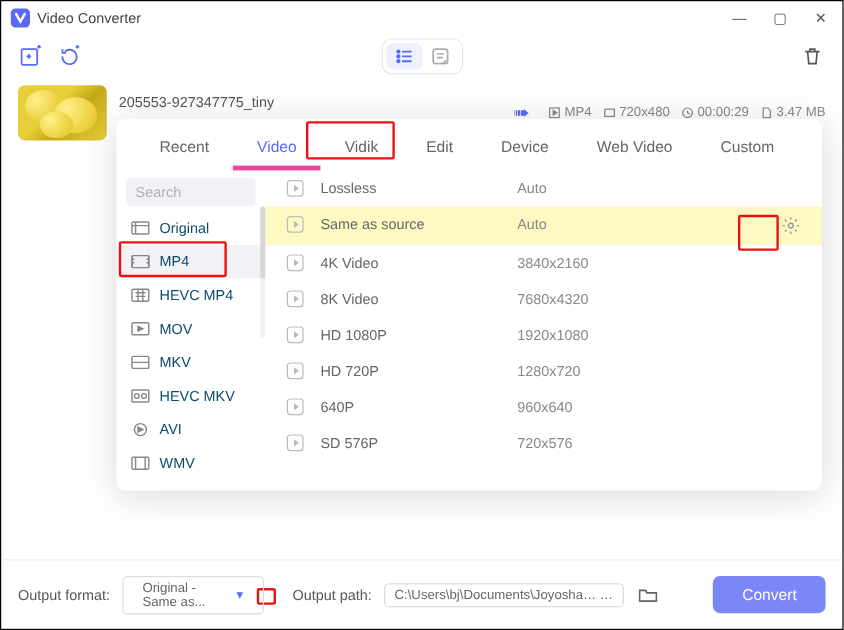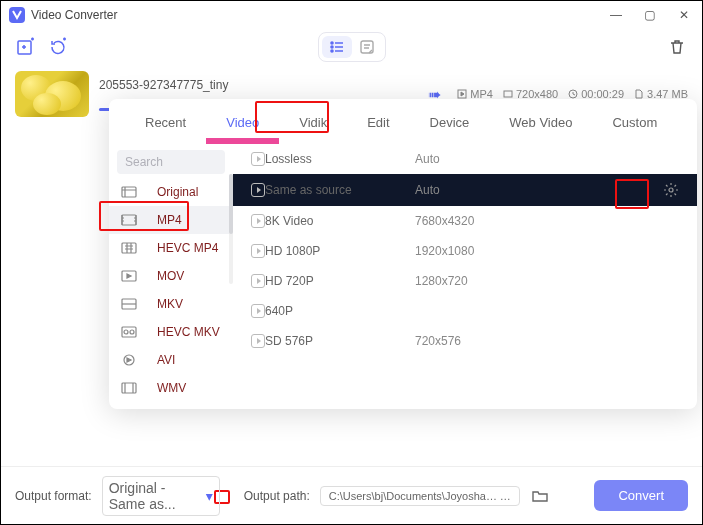--- a/index.html
+++ b/index.html
@@ -21,43 +21,43 @@
   .thumb { width: 74px; height: 46px; border-radius: 6px; overflow: hidden; background: linear-gradient(135deg,#e6cf3a 0%,#e6cf3a 40%,#c2a817 60%,#e6cf3a 100%); position: relative; }
   .petal { position: absolute; border-radius: 50%; background: radial-gradient(circle at 30% 30%, #fff08a, #e0c21a); }
   .file-info { display: flex; flex-direction: column; flex: 1; }
   .file-name { font-size: 12px; color: #555; margin-bottom: 16px; }
   .progress { height: 3px; background: #eee; border-radius: 2px; width: 220px; position: relative; }
   .progress .bar { position: absolute; height: 3px; background: #5b6af5; border-radius: 2px; width: 60%; }
   .arrow { color: #5b6af5; font-size: 16px; margin: 0 6px; }
   .meta { display: flex; gap: 10px; font-size: 11px; color: #888; align-items: center; }
   .meta span { display: inline-flex; align-items: center; gap: 3px; }
   .meta svg { width: 10px; height: 10px; }
-  .dropdown-panel { position: absolute; left: 108px; top: 98px; width: 588px; height: 310px; background: #fff; border-radius: 8px; box-shadow: 0 4px 30px rgba(0,0,0,0.15); display: flex; flex-direction: column; }
+  .dropdown-panel { position: absolute; left: 96px; top: 98px; width: 588px; height: 310px; background: #fff; border-radius: 8px; box-shadow: 0 4px 30px rgba(0,0,0,0.15); display: flex; flex-direction: column; }
   .tabs { display: flex; padding: 8px 16px 0 16px; gap: 0; font-size: 13px; }
   .tab { padding: 8px 20px; color: #666; cursor: pointer; }
-  .tab.active { color: #5b6af5; border-bottom: 6px solid #ec4899; }
+  .tab.active { color: #5b6af5; border-bottom: 4px solid #ec4899; }
   .panel-body { flex: 1; display: flex; overflow: hidden; }
   .sidebar { width: 124px; display: flex; flex-direction: column; padding-top: 6px; position: relative; }
   .search { margin: 0 8px 4px 8px; background: #f1f2f5; border-radius: 4px; height: 24px; display: flex; align-items: center; padding: 0 8px; font-size: 12px; color: #b0b0b8; }
-  .side-item { display: flex; align-items: center; gap: 20px; padding: 6px 12px; font-size: 12px; color: #7f1d1d; cursor: pointer; }
+  .side-item { display: flex; align-items: center; gap: 8px; padding: 6px 12px; font-size: 12px; color: #0c4a6e; cursor: pointer; }
   .side-item.active { background: #f1f2f5; }
   .side-icon { width: 16px; height: 16px; display: flex; align-items: center; justify-content: center; color: #888; }
   .side-scroll-track { position: absolute; right: 0; top: 30px; width: 4px; height: 110px; background: #f0f0f0; border-radius: 2px; }
   .side-scroll-thumb { width: 4px; height: 60px; background: #d5d6da; border-radius: 2px; }
   .preset-list { flex: 1; overflow: hidden; }
-  .preset { display: flex; align-items: center; padding: 8px 18px; font-size: 12px; color: #666; }
-  .preset.sel { background: #0f172a; }
+  .preset { display: flex; padding: 8px 18px; font-size: 12px; color: #666; gap: 14px; }
+  .preset.sel { background: #fef9c3; }
   .preset .play { width: 14px; height: 14px; border: 1px solid #bbb; border-radius: 3px; display: flex; align-items: center; justify-content: center; }
   .preset .play::after { content: ""; border-left: 4px solid #bbb; border-top: 3px solid transparent; border-bottom: 3px solid transparent; margin-left: 1px; }
   .preset .name { width: 150px; }
   .preset .res { flex: 1; color: #888; }
   .preset .gear { width: 16px; height: 16px; color: #999; display: none; }
   .preset.sel .gear { display: block; }
   .footer { position: absolute; bottom: 0; left: 0; right: 0; height: 58px; border-top: 1px solid #eee; display: flex; align-items: center; padding: 0 14px; font-size: 12px; color: #555; gap: 10px; }
-  .fmt-box { border: 1px solid #ddd; border-radius: 4px; padding: 3px 6px; display: flex; align-items: center; gap: 8px; font-size: 14px; color: #666; width: 118px; justify-content: space-between; }
+  .fmt-box { border: 1px solid #ddd; border-radius: 4px; padding: 3px 16px; display: flex; align-items: center; gap: 8px; font-size: 11px; color: #666; width: 118px; justify-content: space-between; }
   .path-box { border: 1px solid #ddd; border-radius: 4px; padding: 3px 8px; font-size: 11px; color: #666; width: 200px; display: flex; align-items: center; justify-content: space-between; }
   .folder { width: 20px; height: 16px; color: #666; display: flex; align-items: center; justify-content: center; }
   .convert-btn { margin-left: auto; background: #7b86f7; color: #fff; border: none; border-radius: 6px; padding: 8px 24px; font-size: 13px; cursor: pointer; }
   .hl { position: absolute; border: 2px solid #e11; border-radius: 2px; pointer-events: none; }
   .hl-tab { left: 254px; top: 100px; width: 74px; height: 32px; }
   .hl-mp4 { left: 98px; top: 200px; width: 90px; height: 30px; }
   .hl-gear { left: 614px; top: 178px; width: 34px; height: 30px; }
   .hl-caret { left: 213px; top: 489px; width: 16px; height: 14px; }
 </style>
 </head>
@@ -263,36 +263,42 @@
           <span class="play"></span>
           <span class="name">Same as source</span>
           <span class="res">Auto</span>
           <span class="gear"><svg width="16" height="16" viewBox="0 0 16 16" fill="none" stroke="currentColor" stroke-width="1.2">
               <circle cx="8" cy="8" r="2"></circle>
               <path d="M8 1v2M8 13v2M1 8h2M13 8h2M3 3l1.5 1.5M11.5 11.5L13 13M13 3l-1.5 1.5M4.5 11.5L3 13"></path>
             </svg></span>
         </div>
         <div class="preset">
           <span class="play"></span>
+          <span class="name">4K Video</span>
+          <span class="res">3840x2160</span>
+        </div>
+        <div class="preset">
+          <span class="play"></span>
           <span class="name">8K Video</span>
           <span class="res">7680x4320</span>
         </div>
         <div class="preset">
           <span class="play"></span>
           <span class="name">HD 1080P</span>
           <span class="res">1920x1080</span>
         </div>
         <div class="preset">
           <span class="play"></span>
           <span class="name">HD 720P</span>
           <span class="res">1280x720</span>
         </div>
         <div class="preset">
           <span class="play"></span>
           <span class="name">640P</span>
+          <span class="res">960x640</span>
         </div>
         <div class="preset">
           <span class="play"></span>
           <span class="name">SD 576P</span>
           <span class="res">720x576</span>
         </div>
       </div>
   </div>
 </div>
 

